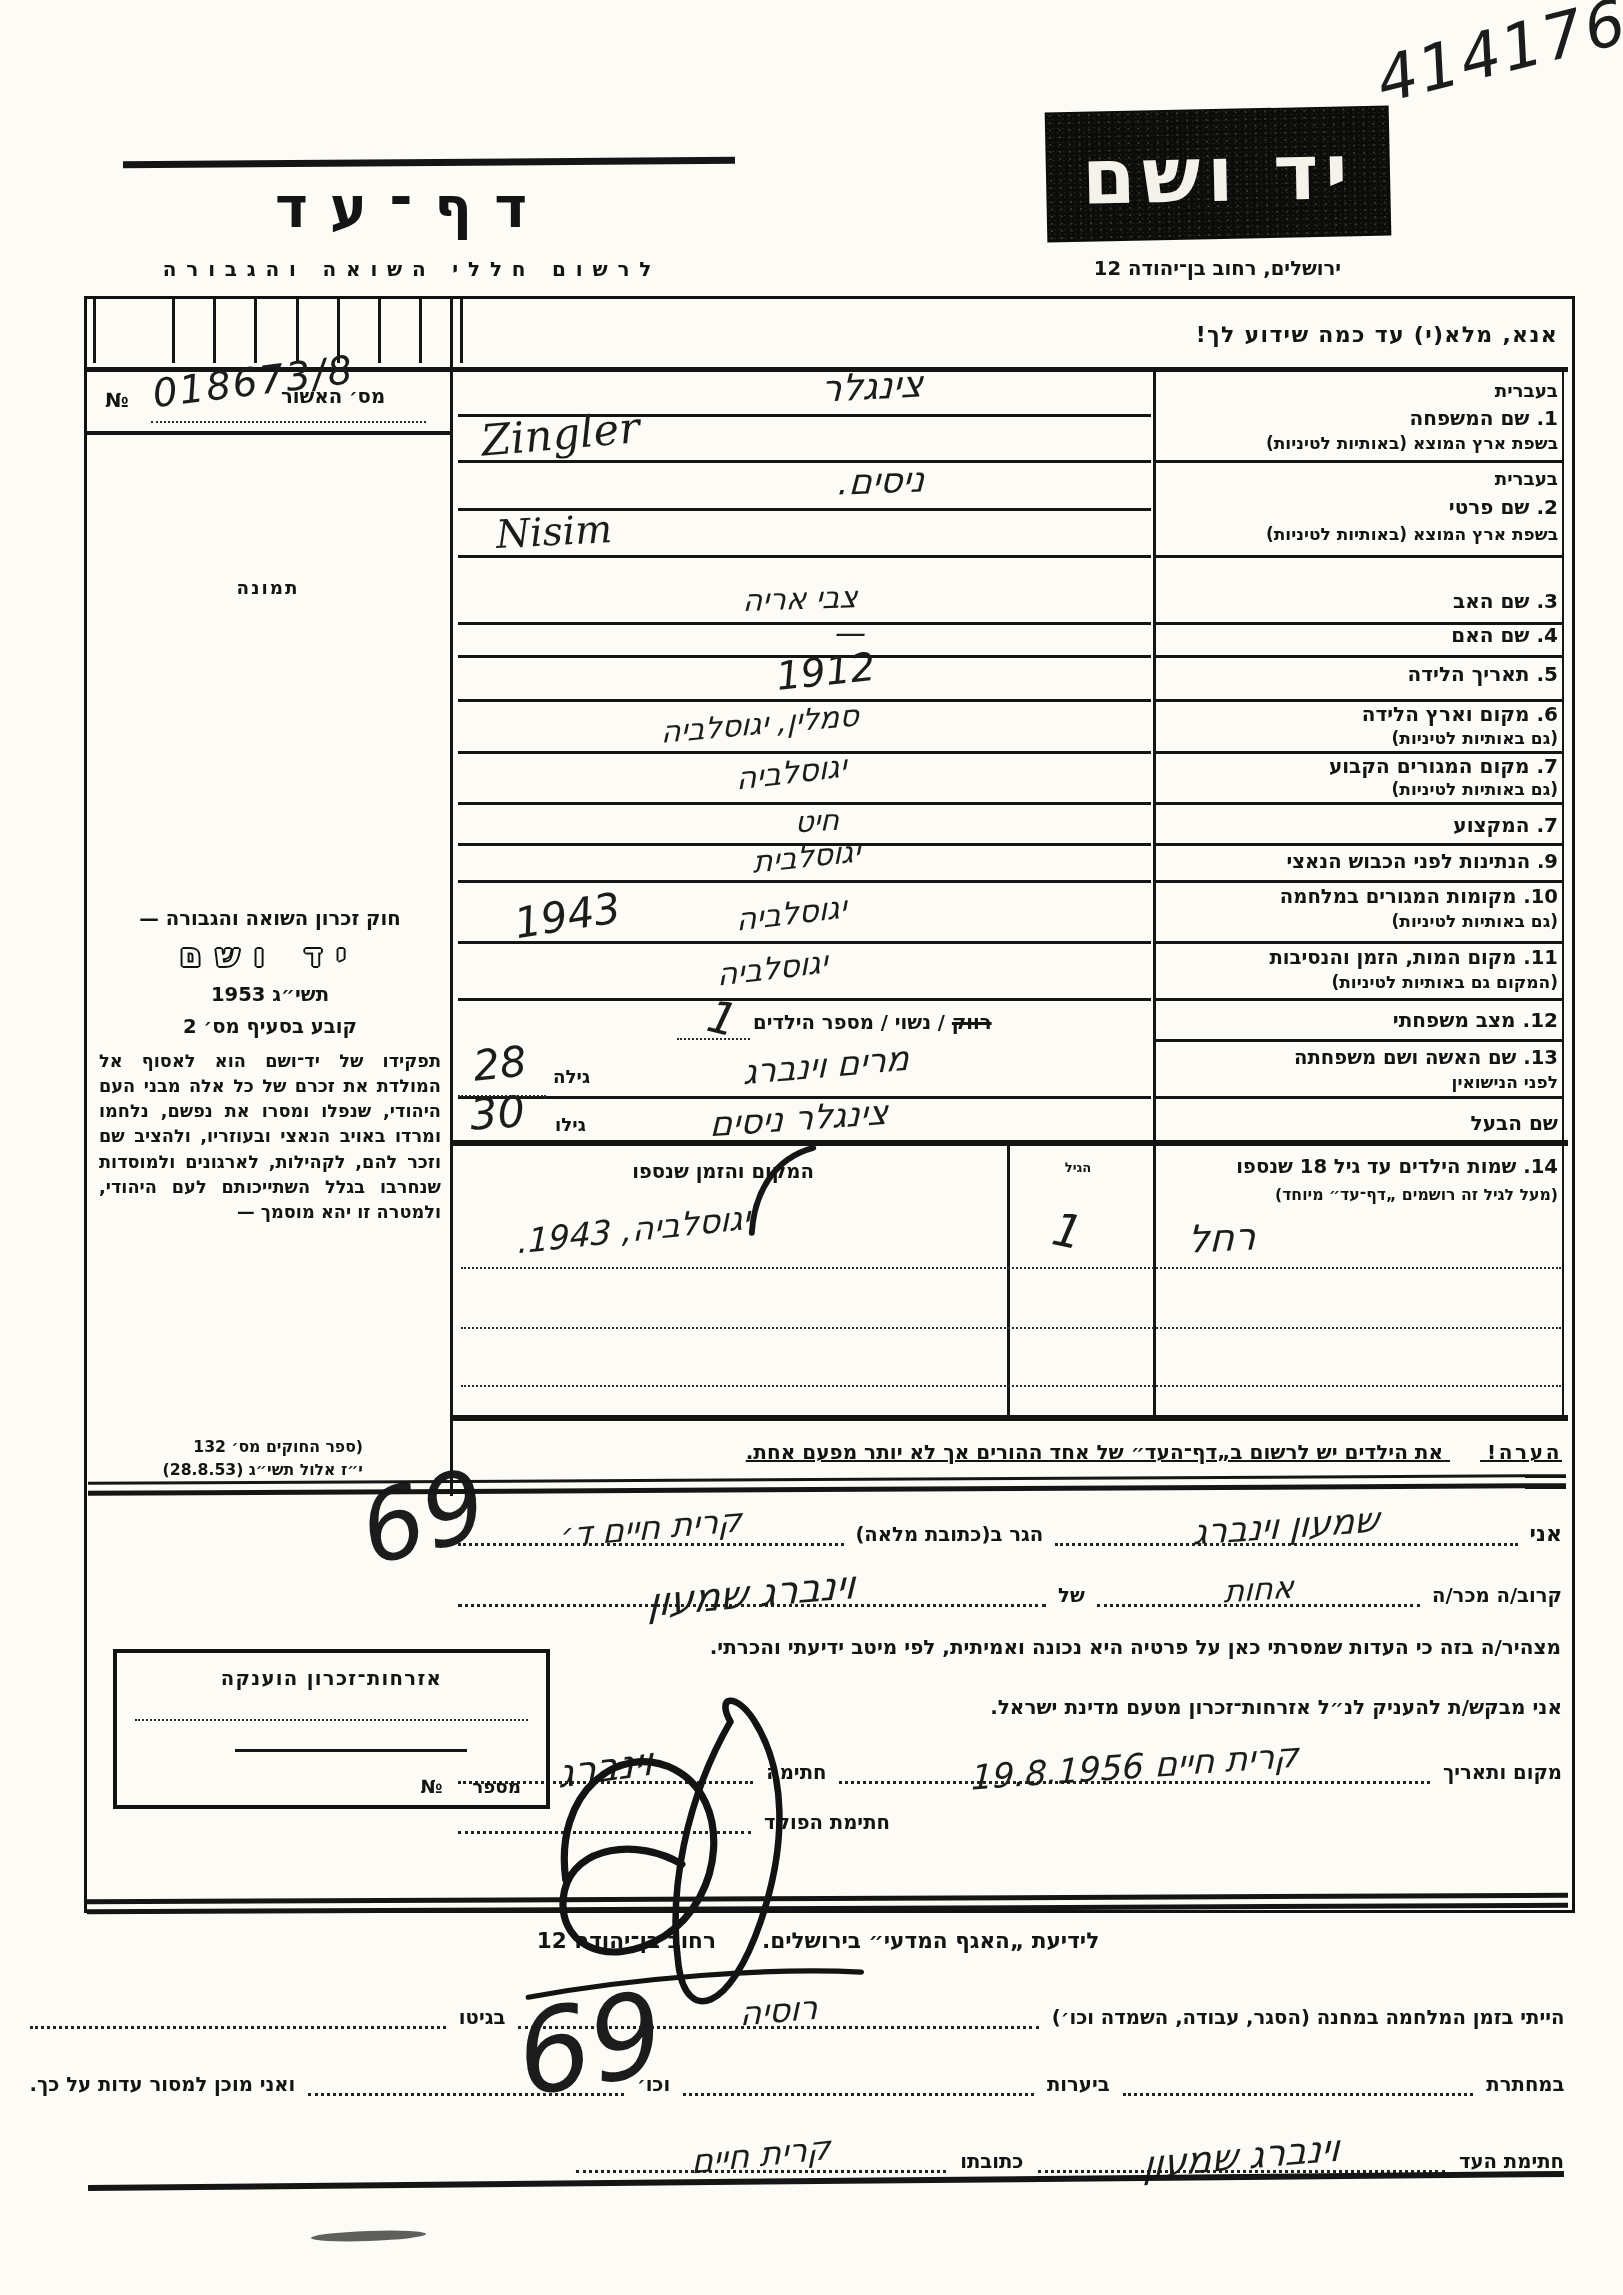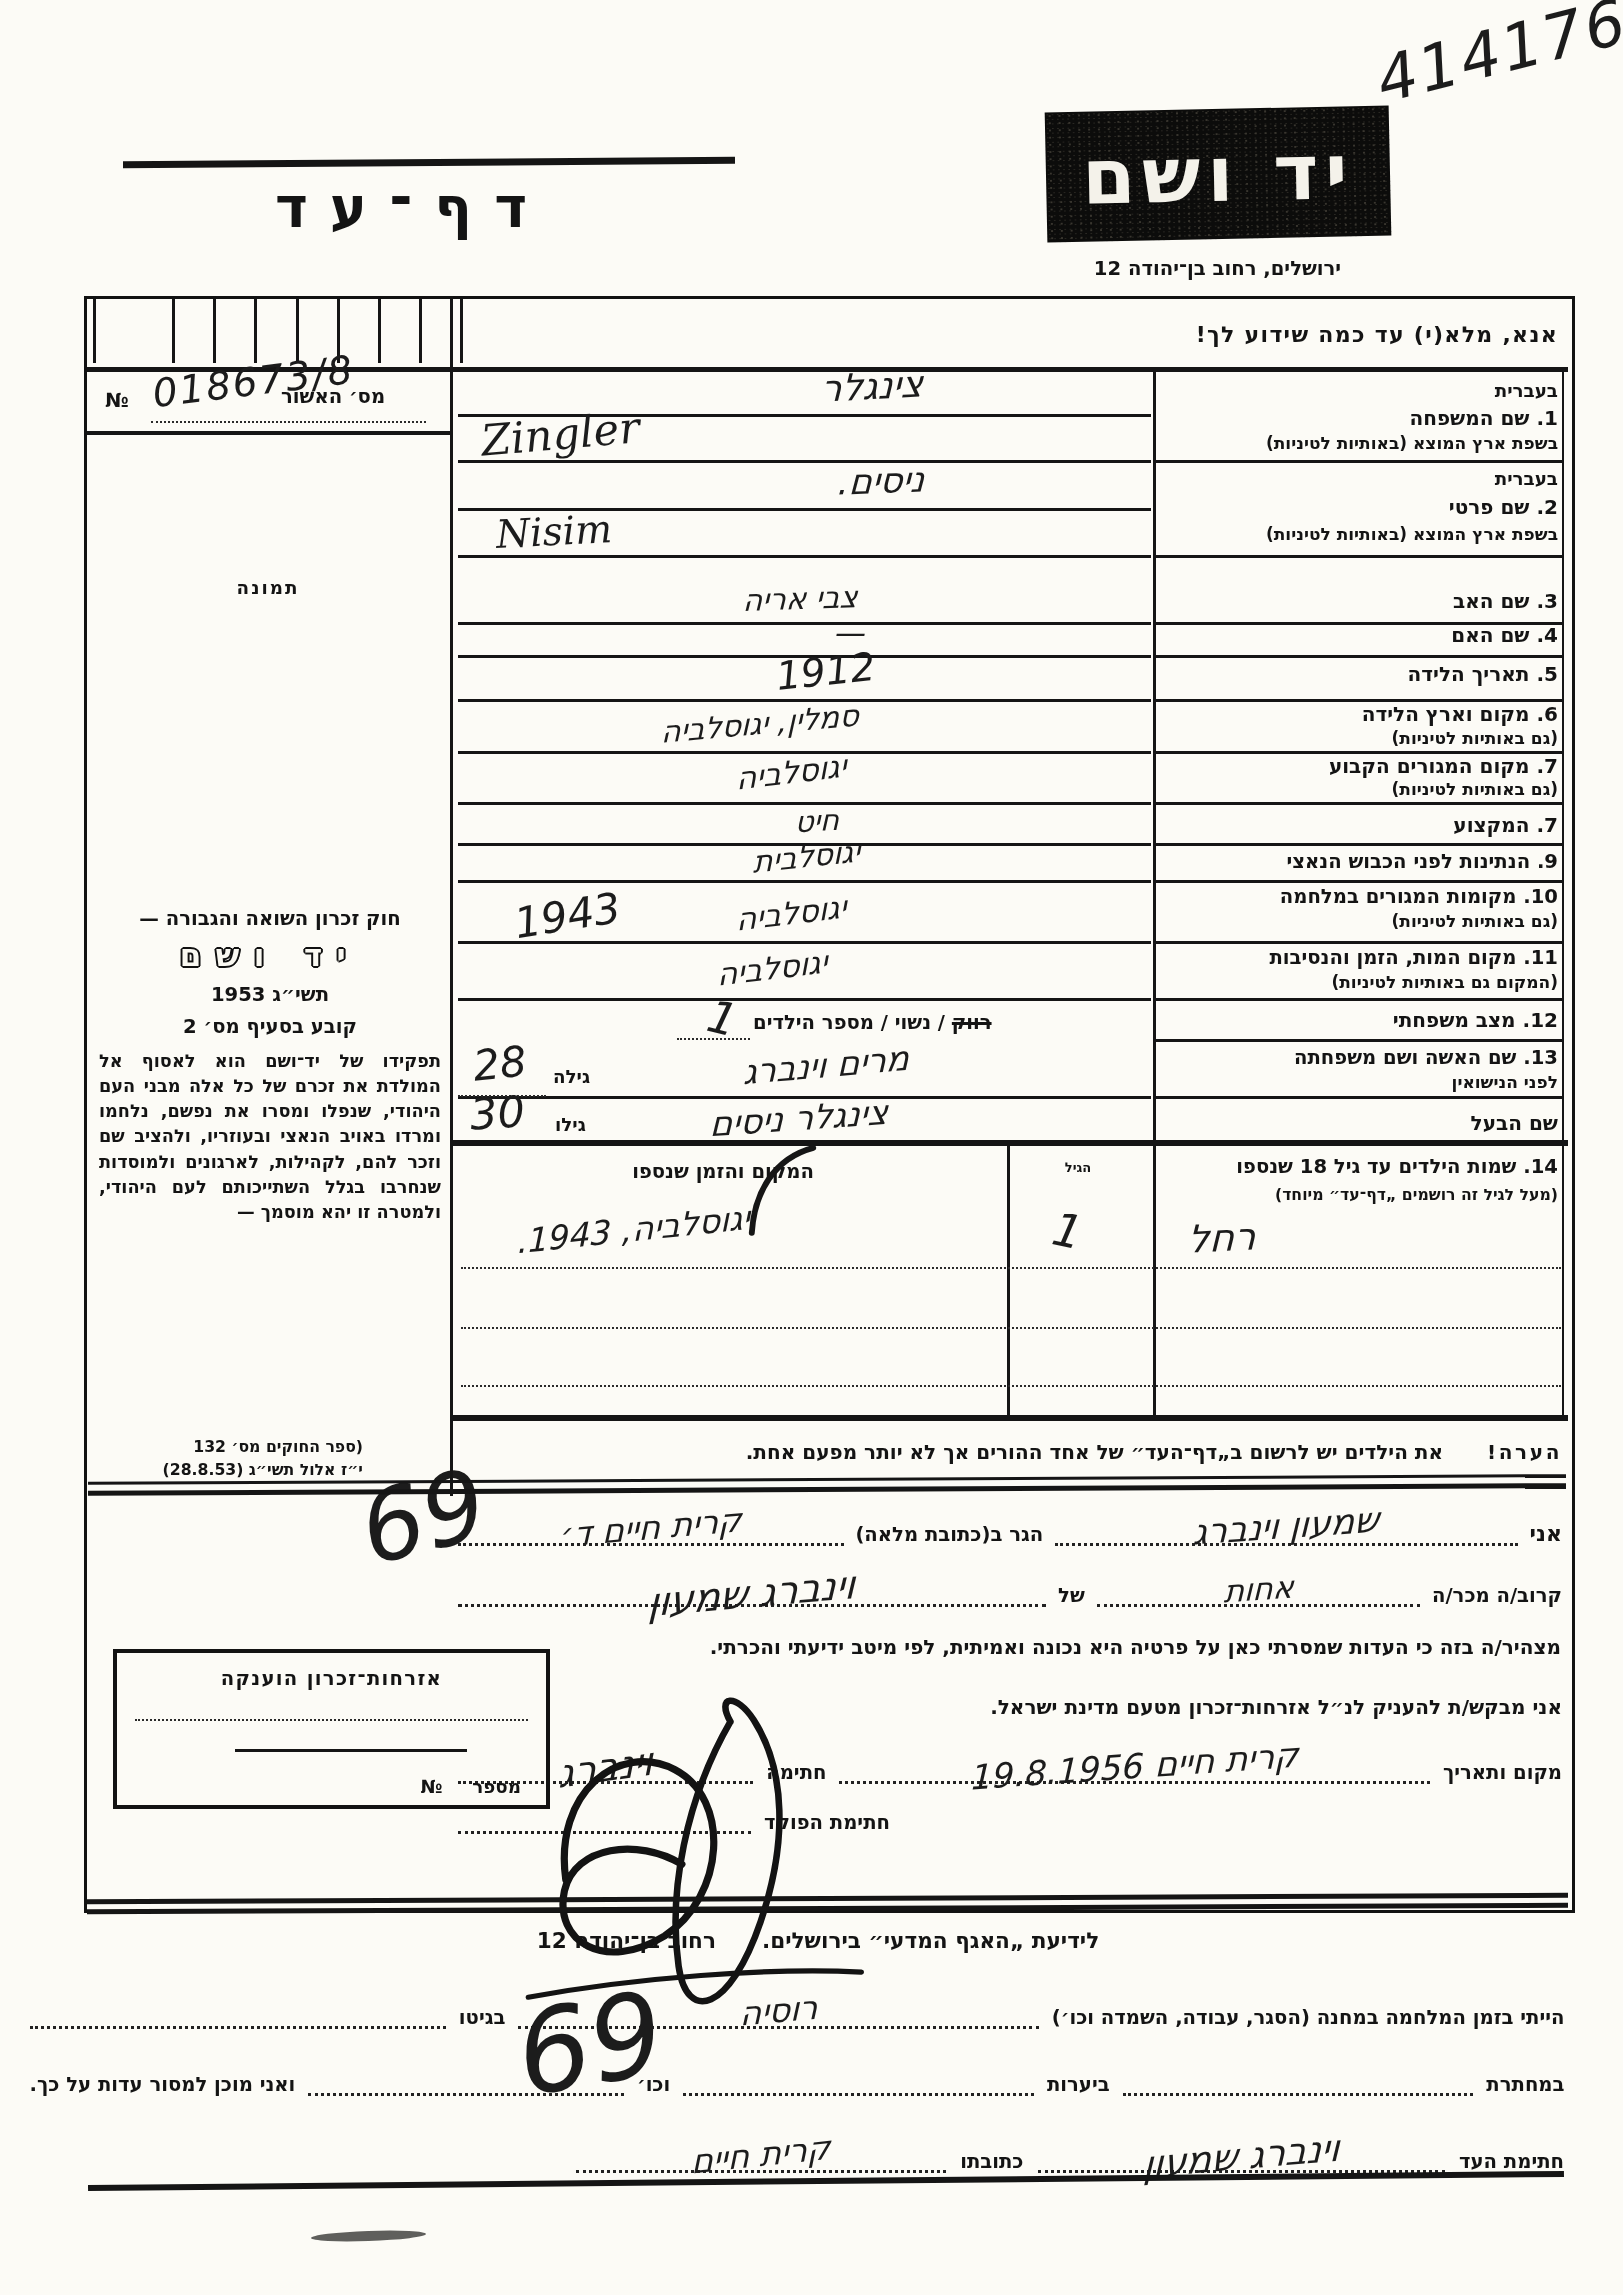--- a/index.html
+++ b/index.html
@@ -30,20 +30,21 @@
 </style>
 </head>
 <body>
 
 <div class="page">
 
   <div class="abs hw" style="left:1394px;top:11.8px;width:236px;font-size:63px;transform:rotate(-14deg);letter-spacing:2.6px;">414176</div>
 
   <div class="abs line" style="left:123px;top:159px;width:612px;height:7.2px;transform:rotate(-0.4deg);"></div>
   <div class="abs printed b ctr" style="left:98px;top:175px;width:628px;font-size:56px;letter-spacing:22px;">דף־עד</div>
+  <div class="abs printed b ctr" style="left:98px;top:257px;width:628px;font-size:20px;letter-spacing:9.8px;">לרשום חללי השואה והגבורה</div>
 
   <div class="abs stamp ctr" style="left:1046px;top:109px;width:344px;height:130px;transform:rotate(-1.2deg);display:flex;align-items:center;justify-content:center;">
     <span class="b" style="font-size:77px;letter-spacing:6.5px;">יד ושם</span>
   </div>
   <div class="abs printed b ctr" style="left:1008px;top:257px;width:419px;font-size:19.6px;">ירושלים, רחוב בן־יהודה 12</div>
 
   <div class="abs formborder" style="left:84px;top:296px;width:1485px;height:1611px;"></div>
 
   <div class="abs" style="left:93px;top:299px;width:367px;height:64px;display:flex;border-left:3.3px solid #151515;">
     <div style="flex:1;border-right:3.3px solid #151515;"></div>
@@ -176,21 +177,21 @@
   </svg>
 
   <div class="abs hw" style="left:1188px;top:1216px;font-size:38px;transform:rotate(-3deg) skewX(-6deg);">רחל</div>
   <div class="abs hw" style="left:1053px;top:1204px;font-size:46px;transform:rotate(12deg);">1</div>
   <div class="abs hw" style="left:517px;top:1210px;font-size:33px;transform:rotate(-6deg) skewX(-7deg);">יגוסלביה, 1943.</div>
   <div class="abs dotthin" style="left:461px;top:1249px;width:1100px;height:18.3px;"></div>
   <div class="abs dotthin" style="left:461px;top:1309px;width:1100px;height:18.3px;"></div>
   <div class="abs dotthin" style="left:461px;top:1367px;width:1100px;height:18.3px;"></div>
   <div class="abs line" style="left:453px;top:1415px;width:1115px;height:5.9px;"></div>
 
-  <div class="abs printed b rt rtl" style="left:458px;top:1440px;width:1104px;font-size:20px;">
+  <div class="abs printed b rt rtl" style="left:458px;top:1440px;width:1104px;font-size:20px;text-decoration:underline;">
     <span style="letter-spacing:2.6px;">הערה!</span>
     <span style="display:inline-block;width:30px;"></span>
     <span>את הילדים יש לרשום ב„דף־העד״ של אחד ההורים אך לא יותר מפעם אחת.</span>
   </div>
   <div class="abs line" style="left:88px;top:1478px;width:1478px;height:2.6px;transform:rotate(-0.3deg);"></div>
   <div class="abs line" style="left:88px;top:1487px;width:1478px;height:4.6px;transform:rotate(-0.3deg);"></div>
 
   <div class="row" style="left:458px;top:1500px;width:1104px;height:46px;gap:11.8px;">
     <div class="lbl printed" style="font-size:22px;">אני</div>
     <div class="cell dot" style="flex:1.2;height:46px;">

